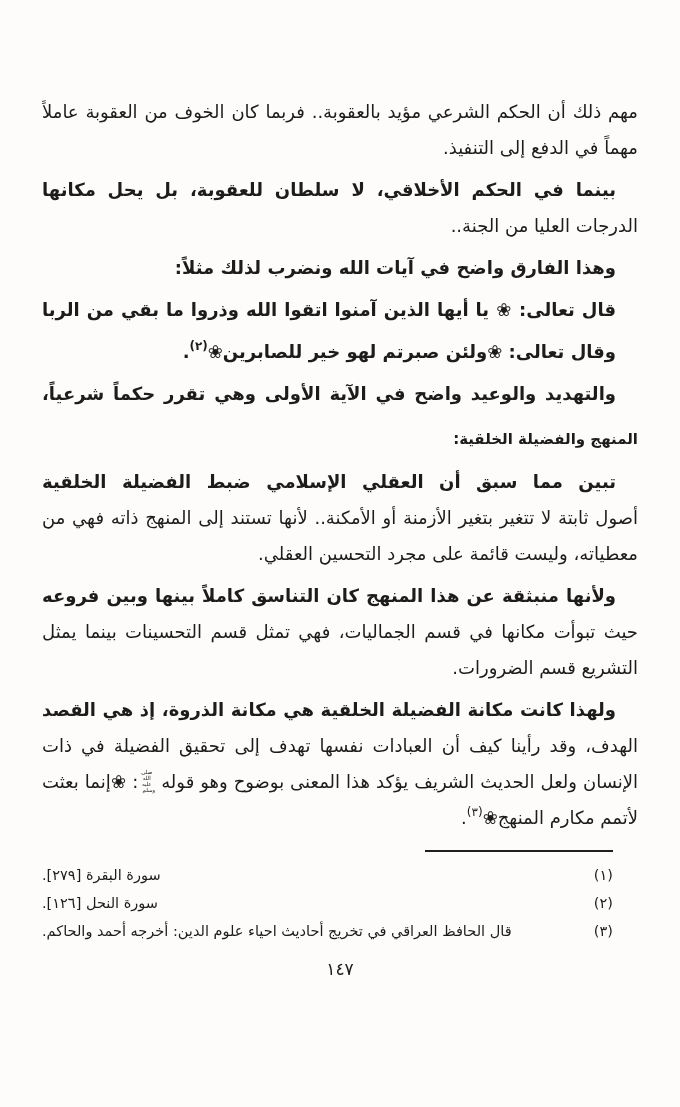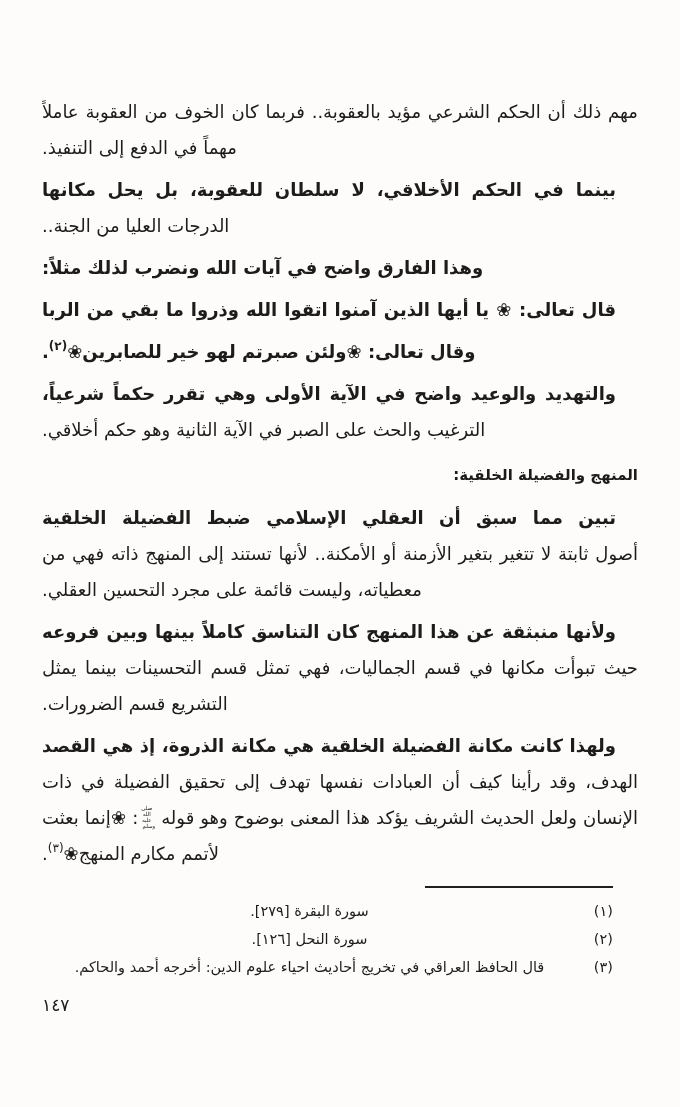--- a/index.html
+++ b/index.html
@@ -11,21 +11,21 @@
     font-family:"DejaVu Sans",sans-serif;
     color:#1c1c1c;
     box-sizing:border-box;
     padding:94px 42px 0 42px;
     overflow:hidden;
   }
   .para{margin:0 0 6px 0;}
   .line{
     height:36px;line-height:36px;
     font-size:18px;
-    text-align:left;
+    text-align:right;
     overflow:hidden;
     white-space:nowrap;
   }
   .line.j{text-align:justify;text-align-last:justify;white-space:normal;}
   .line.ind{padding-right:22px;font-weight:bold;}
   .heading{
     font-weight:bold;font-size:15px;
     height:38px;line-height:38px;
     margin:8px 0 6px 0;
     text-align:right;
@@ -57,26 +57,26 @@
     line-height:28px;
   }
   .fn-num{
     flex:0 0 auto;
     width:36px;
     margin-right:25px;
     text-align:right;
   }
   .fn-text{
     flex:1 1 auto;
-    text-align:center;
+    text-align:left;
     white-space:nowrap;
     overflow:hidden;
   }
   .page-num{
-    text-align:left;
+    text-align:center;
     font-size:17px;
     margin-top:14px;
     letter-spacing:2px;
   }
 </style>
 </head>
 <body>
 
 <div class="page">
 
@@ -97,21 +97,20 @@
   <div class="para">
     <div class="line j ind">قال تعالى: ❀ يا أيها الذين آمنوا اتقوا الله وذروا ما بقي من الربا إن كنتم</div>
   </div>
 
   <div class="para">
     <div class="line ind"><span>وقال تعالى: ❀ولئن صبرتم لهو خير للصابرين❀</span><span class="ref">(٢)</span><span>.</span></div>
   </div>
 
   <div class="para">
     <div class="line j ind">والتهديد والوعيد واضح في الآية الأولى وهي تقرر حكماً شرعياً، بينما يظهر</div>
-    <div class="line">الترغيب والحث على الصبر في الآية الثانية وهو حكم أخلاقي.</div>
   </div>
 
   <div class="heading">المنهج والفضيلة الخلقية:</div>
 
   <div class="para">
     <div class="line j ind">تبين مما سبق أن العقلي الإسلامي ضبط الفضيلة الخلقية وحددها، فهي ذات</div>
     <div class="line j">أصول ثابتة لا تتغير بتغير الأزمنة أو الأمكنة.. لأنها تستند إلى المنهج ذاته فهي من</div>
     <div class="line">معطياته، وليست قائمة على مجرد التحسين العقلي.</div>
   </div>
 

